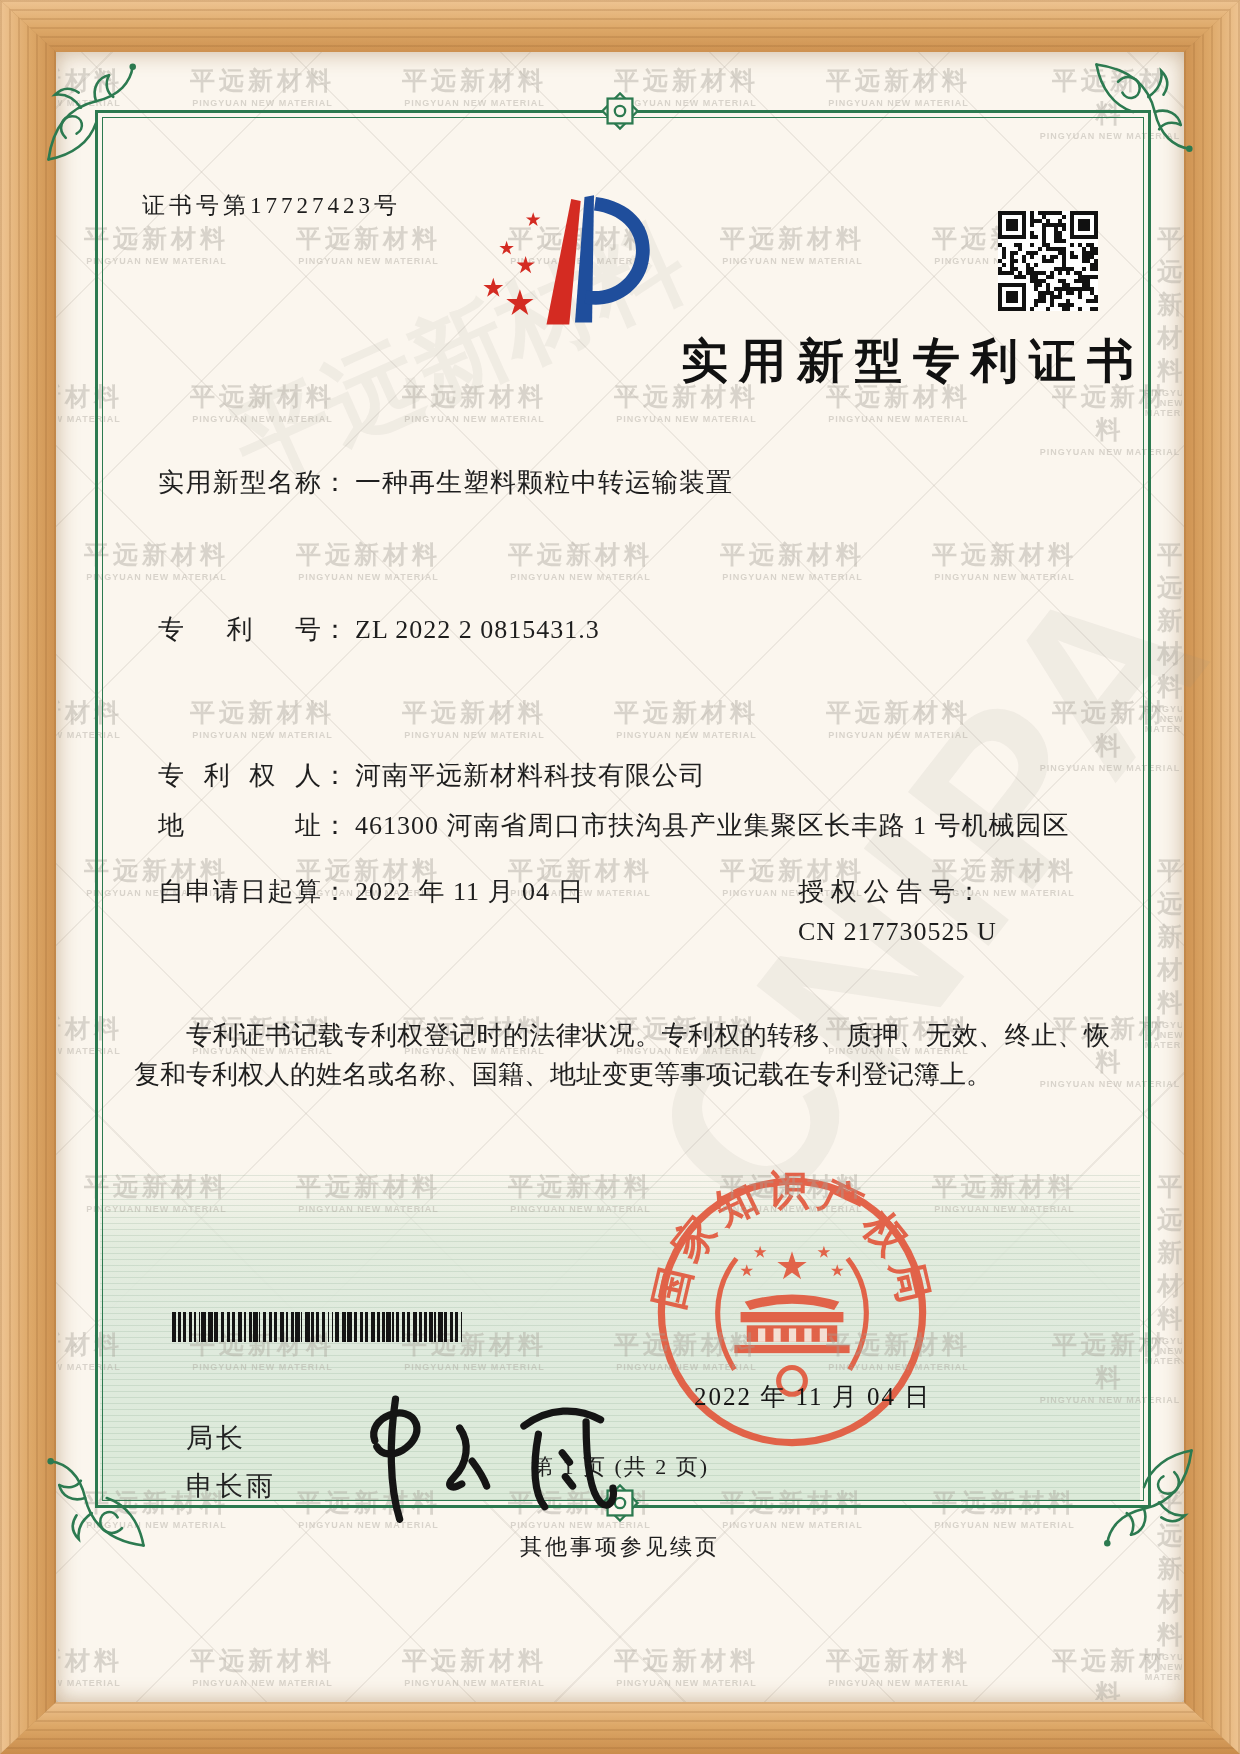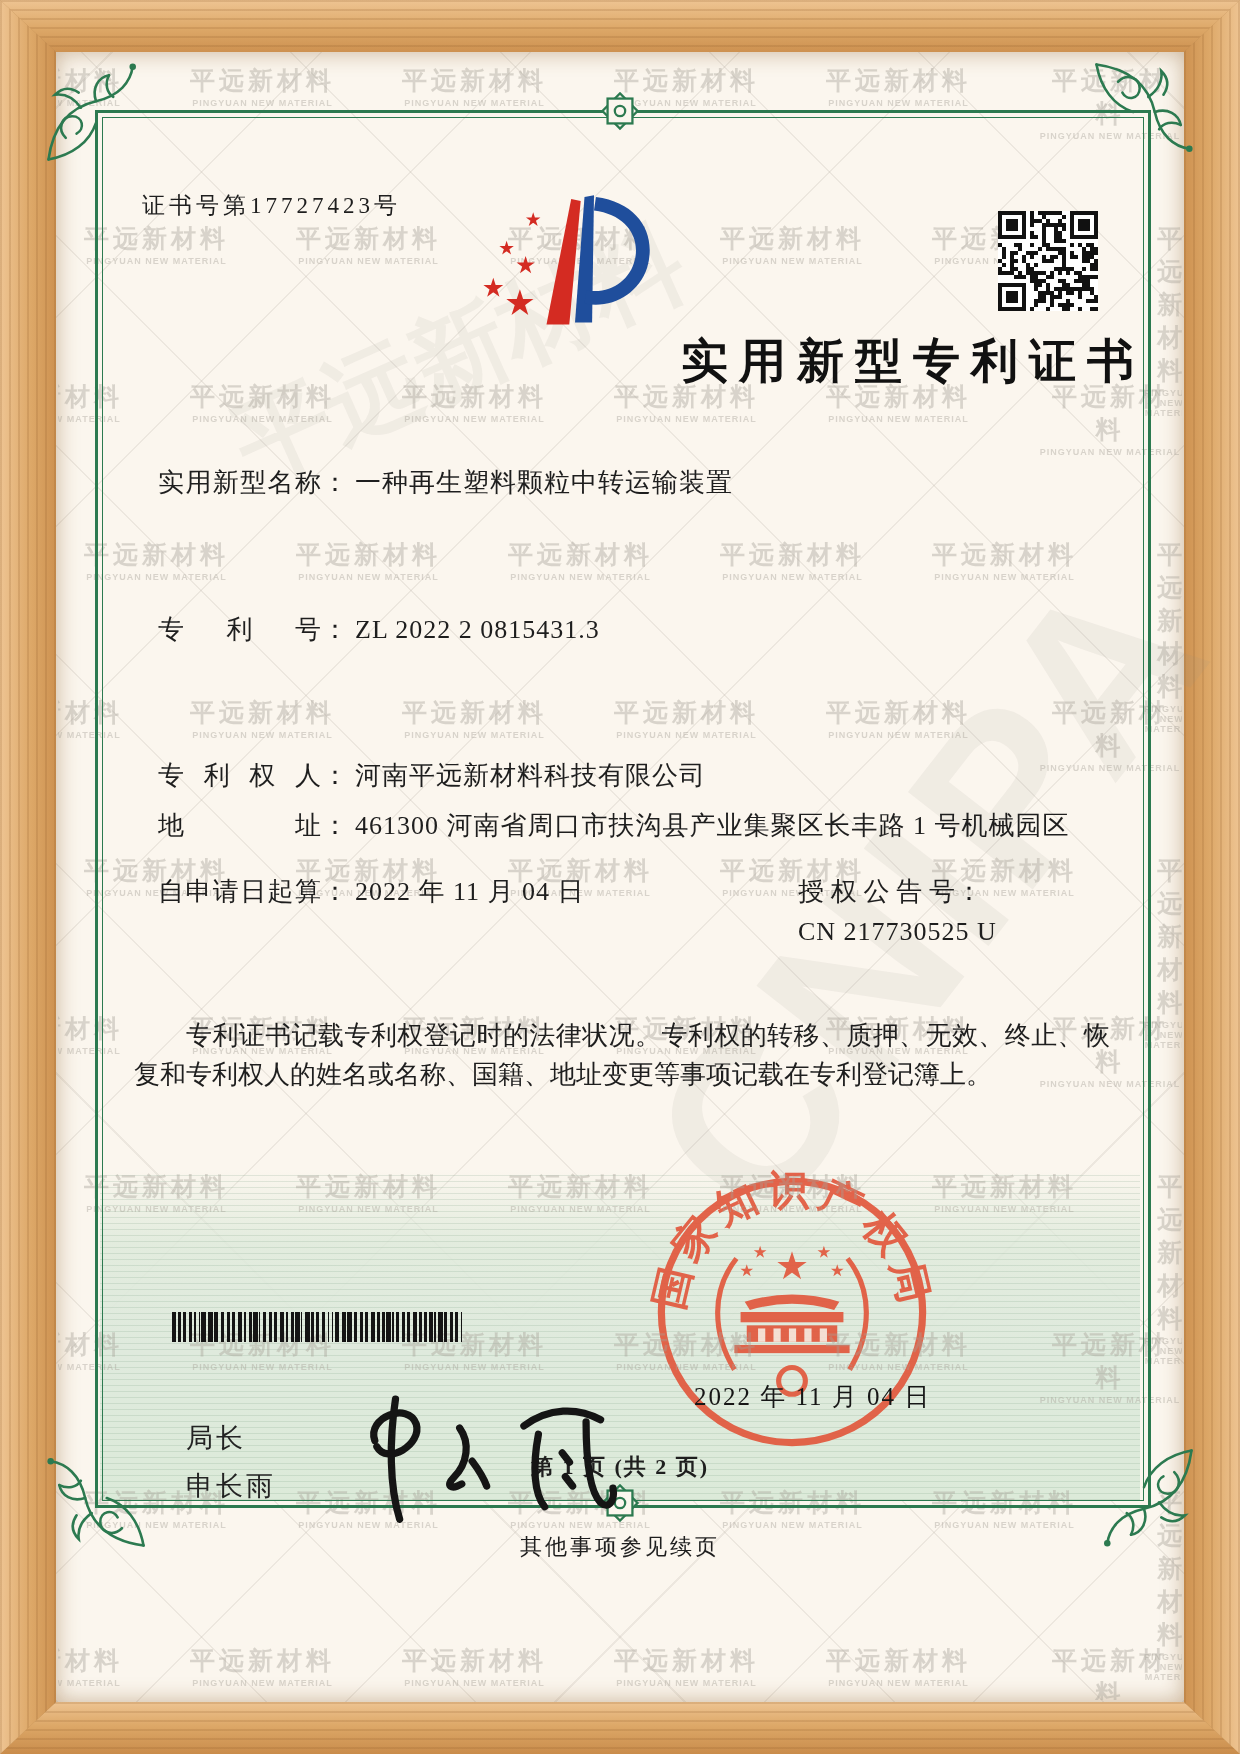--- a/index.html
+++ b/index.html
@@ -62,21 +62,21 @@
   .paras{position:absolute;left:134px;top:1016px;width:976px;z-index:7;font-size:26px;line-height:39px;
          text-align:justify;}
   .paras p{margin:0;text-indent:2em;}
   #barcode{position:absolute;left:172px;top:1312px;width:298px;height:30px;z-index:7;font-size:0;}
   #barcode i{display:inline-block;height:100%;background:#141414;}
   .juzhang{position:absolute;left:186px;z-index:7;font-size:27px;letter-spacing:3px;
            font-family:"Liberation Sans","DejaVu Sans",sans-serif;color:#232323;}
   .sig{position:absolute;left:352px;top:1378px;width:290px;height:156px;z-index:8;}
   .seal{position:absolute;left:648px;top:1168px;width:288px;height:288px;z-index:4;opacity:.9;}
   .sealdate{position:absolute;left:694px;top:1380px;z-index:8;font-size:25px;letter-spacing:2px;color:#161616;}
-  .pageinfo{position:absolute;left:95px;top:1452px;width:1050px;text-align:center;z-index:7;font-size:22px;letter-spacing:2px;font-weight:bold;}
+  .pageinfo{position:absolute;left:95px;top:1452px;width:1050px;text-align:center;z-index:7;font-size:22px;letter-spacing:2px;}
   .footnote{position:absolute;left:0;top:1532px;width:1240px;text-align:center;z-index:7;font-size:22px;letter-spacing:3px;}
 </style>
 </head>
 <body>
 
 <div id="page">
 
   <div class="wood t"></div>
   <div class="wood b"></div>
   <div class="wood l"></div>

